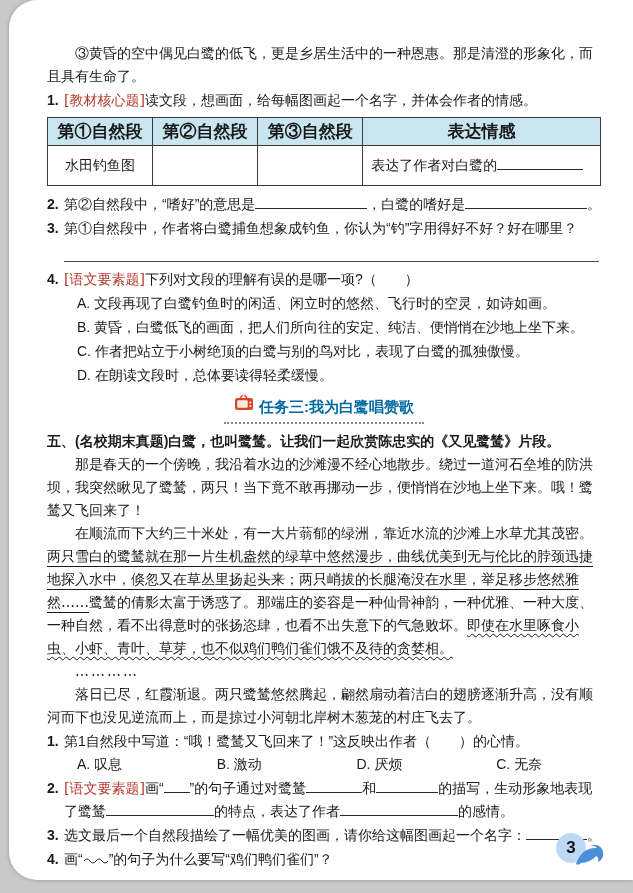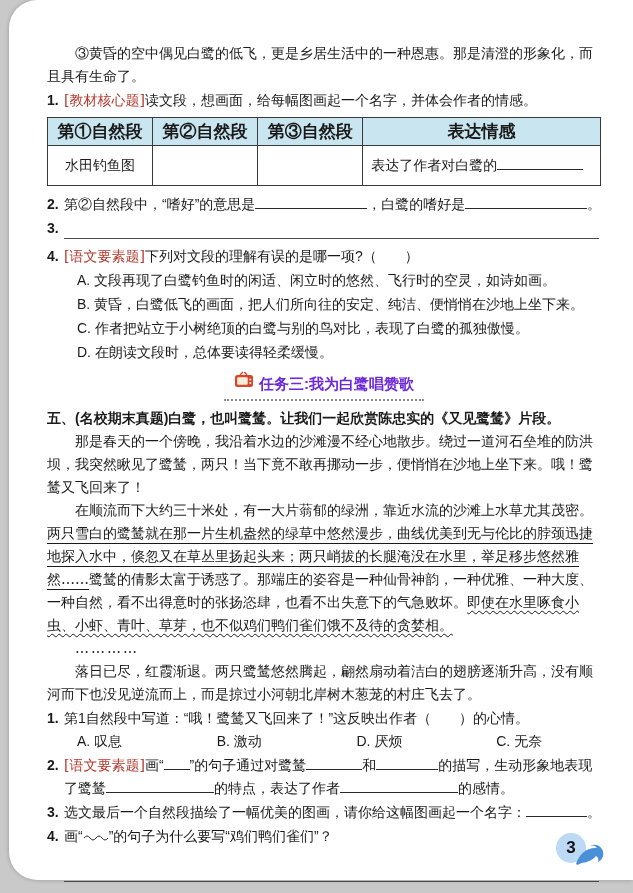--- a/index.html
+++ b/index.html
@@ -42,21 +42,21 @@
   td.center { text-align:center; }
   .options { padding-left:30px; }
   .options > div { margin-top:1px; }
   .options-row { display:flex; padding-left:30px;gap:35px; }
   .options-row > span { width:25%; }
   .banner { text-align:center; margin:7px 0 6px 0; }
   .banner-inner {
     display:inline-flex; align-items:center; gap:5px;
     border-bottom:2px dotted #8a8a8a; padding:0 10px 4px 10px;
   }
-  .banner-title { color:#6d28d9; font-weight:bold; font-size:15px; }
+  .banner-title { color:#0369a1; font-weight:bold; font-size:15px; }
   .heading5 { font-weight:bold; margin-top:2px; }
   .ellipsis-line { padding-left:2em; letter-spacing:2px; }
   .page-badge {
     position:absolute; right:47px; bottom:17px;
     width:30px; height:30px; border-radius:50%;
     background:#bcd9f5; text-align:center; line-height:30px;
     font-weight:bold; font-size:17px; color:#111;
   }
   .dolphin { position:absolute; right:26px; bottom:8px; }
   .icon { display:inline-block; }
@@ -95,21 +95,21 @@
     <div class="q fill-line">
       <span class="num">2.</span>
         <span class="txt">第②自然段中，“嗜好”的意思是</span>
         <span class="blank" style="width:112px"></span>
         <span class="txt">，白鹭的嗜好是</span>
         <span class="blank grow"></span>
         <span class="txt">。</span>
     </div>
 
     <div class="q">
-      <span class="num">3.</span>
+      <span class="num">3.</span><span>第①自然段中，作者将白鹭捕鱼想象成钓鱼，你认为“钓”字用得好不好？好在哪里？</span>
     </div>
     <div class="answer-line"></div>
 
     <div class="q">
       <span class="num">4.</span><span class="tag">[语文要素题]</span><span>下列对文段的理解有误的是哪一项?（　　）</span>
     </div>
     <div class="options">
       <div>A. 文段再现了白鹭钓鱼时的闲适、闲立时的悠然、飞行时的空灵，如诗如画。</div>
       <div>B. 黄昏，白鹭低飞的画面，把人们所向往的安定、纯洁、便悄悄在沙地上坐下来。</div>
       <div>C. 作者把站立于小树绝顶的白鹭与别的鸟对比，表现了白鹭的孤独傲慢。</div>

